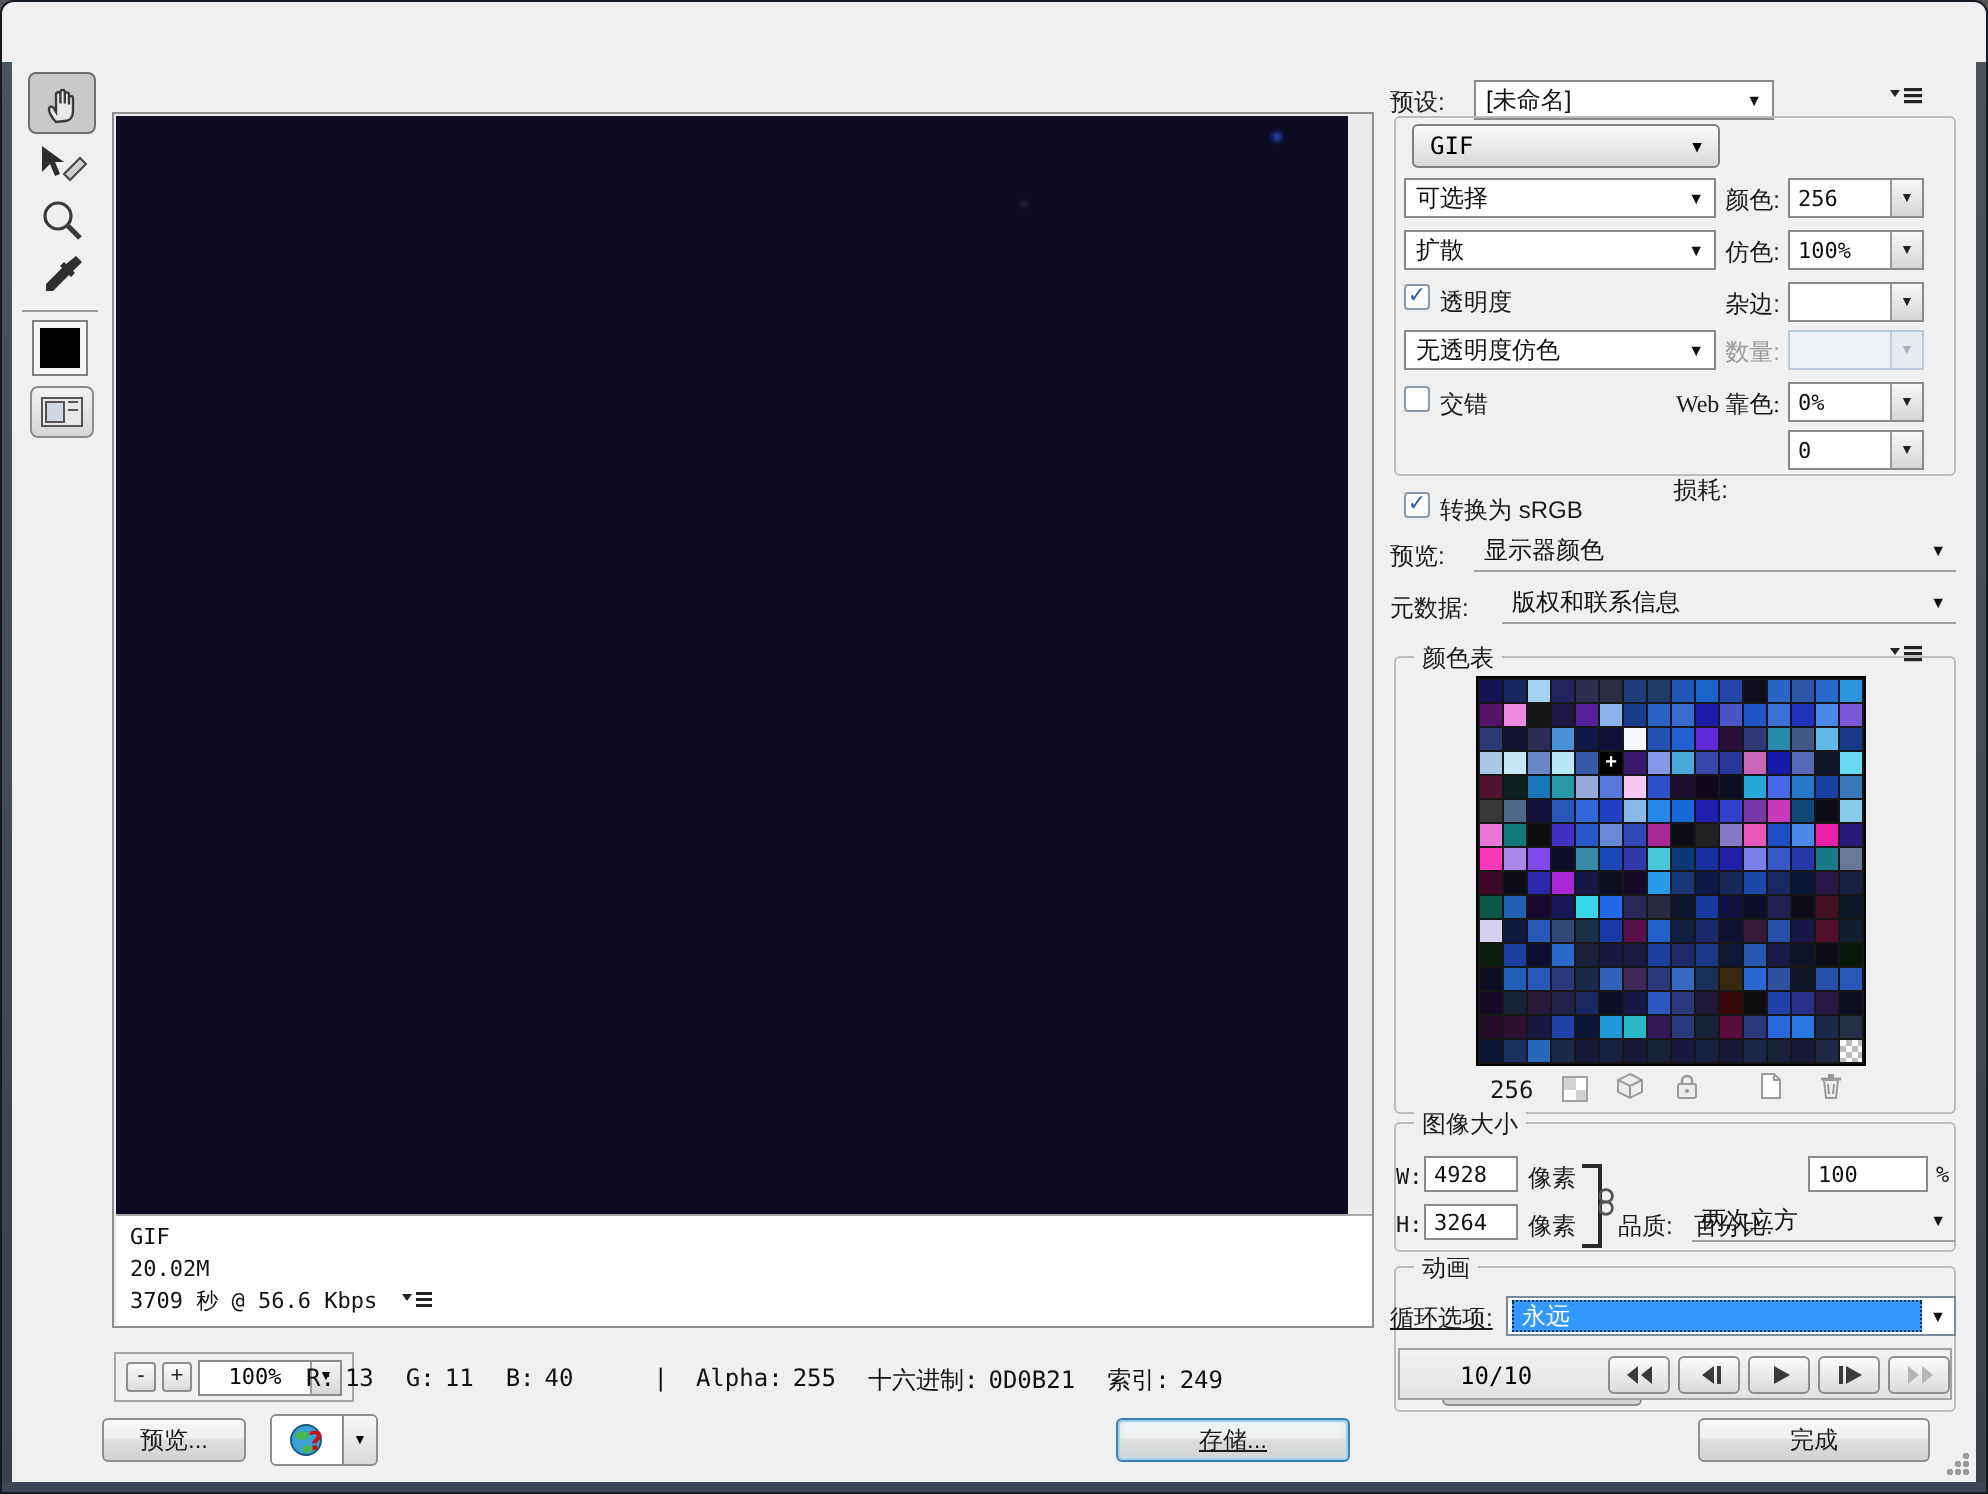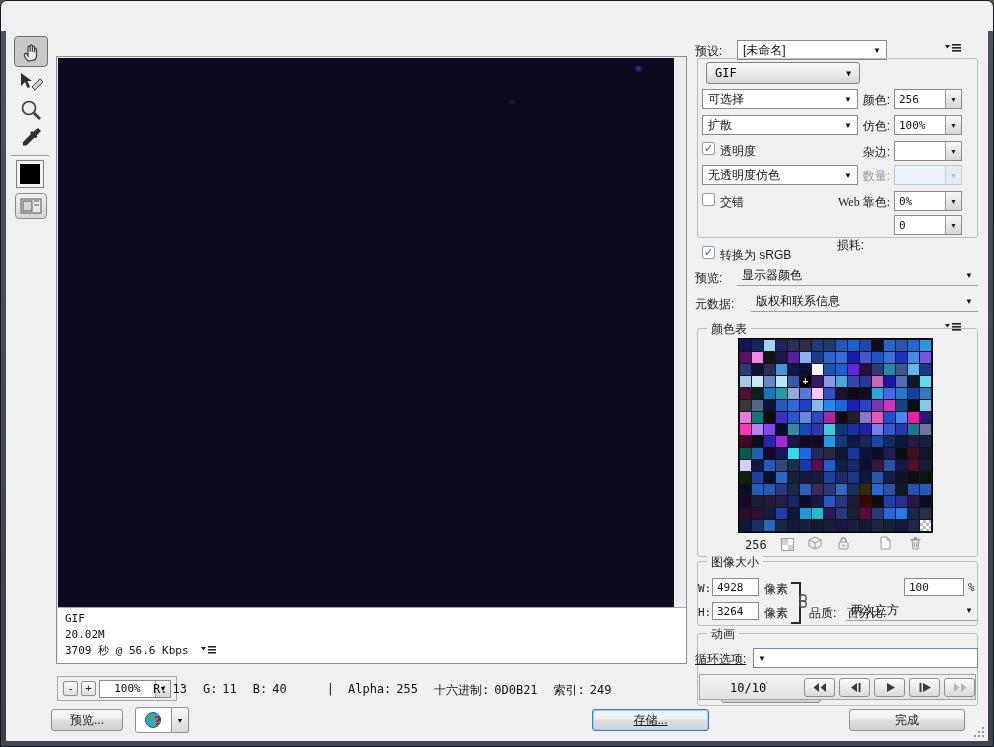--- a/index.html
+++ b/index.html
@@ -205,21 +205,21 @@
     <div style="width:37px;border:1px solid #8e8e8e;border-radius:3px 0 0 3px;background:#fff;display:flex;align-items:center;justify-content:center;">
       <svg width="20" height="20" viewBox="0 0 20 20">
         <circle cx="9" cy="10" r="7.5" fill="#3aa0d8" stroke="#1a5a80"></circle>
         <path d="M4 7c2-2 5-2 6 0 1 1.5-1 3-3 3S3 8 4 7z" fill="#47b84a"></path>
         <path d="M8 13c1.5-1 4 0 4 1.5S10 17 8.5 16 7 14 8 13z" fill="#47b84a"></path>
         <text x="10" y="15" font-size="13" font-weight="bold" fill="#cc1111" font-family="DejaVu Sans, sans-serif">?</text>
       </svg>
     </div>
     <div style="width:17px;border:1px solid #8e8e8e;border-left:none;border-radius:0 3px 3px 0;background:linear-gradient(#f8f8f8,#d9d9d9);display:flex;align-items:center;justify-content:center;font-size:7px;">▼</div>
   </div>
-  <div class="btn default" style="left:591px;top:708px;width:117px;height:22px;text-decoration:underline;">存储...</div>
+  <div class="btn default" style="left:557px;top:708px;width:117px;height:22px;text-decoration:underline;">存储...</div>
   <div class="btn" style="left:720px;top:680px;width:100px;height:22px;">取消</div>
   <div class="btn" style="left:848px;top:708px;width:116px;height:22px;">完成</div>
   <div class="grip"></div>
 
   <span class="label12" style="left:694px;top:42px;">预设:</span>
   <div class="combo-flat" style="left:736px;top:39px;width:150px;height:20px;">
     <span>[未命名]</span>
       <span class="arr">▼</span>
   </div>
   <svg class="flyout" style="left:944px;top:42px;" width="16" height="10">
@@ -625,20 +625,21 @@
   <span class="label12" style="left:808px;top:604px;">品质:</span>
   <div class="combo-line" style="left:845px;top:600px;width:132px;height:20px;">
     <span>两次立方</span>
       <span class="arr">▼</span>
   </div>
 
   <div class="group" style="left:696px;top:632px;width:281px;height:73px;"></div>
   <span class="legend" style="left:706px;top:625px;">动画</span>
   <span class="label12" style="left:694px;top:650px;text-decoration:underline;">循环选项:</span>
   <div class="loopcombo">
+    <span class="sel">永远</span>
     <span class="arr">▼</span>
   </div>
   <div class="framebar">
     <span class="cnt">10/10</span>
     <div class="pbtn" style="left:104px;">
       <svg width="14" height="9">
           <polygon points="6,0 6,9 0.5,4.5" fill="#3a3a3a"></polygon>
           <polygon points="13,0 13,9 7.5,4.5" fill="#3a3a3a"></polygon>
         </svg>
     </div>

